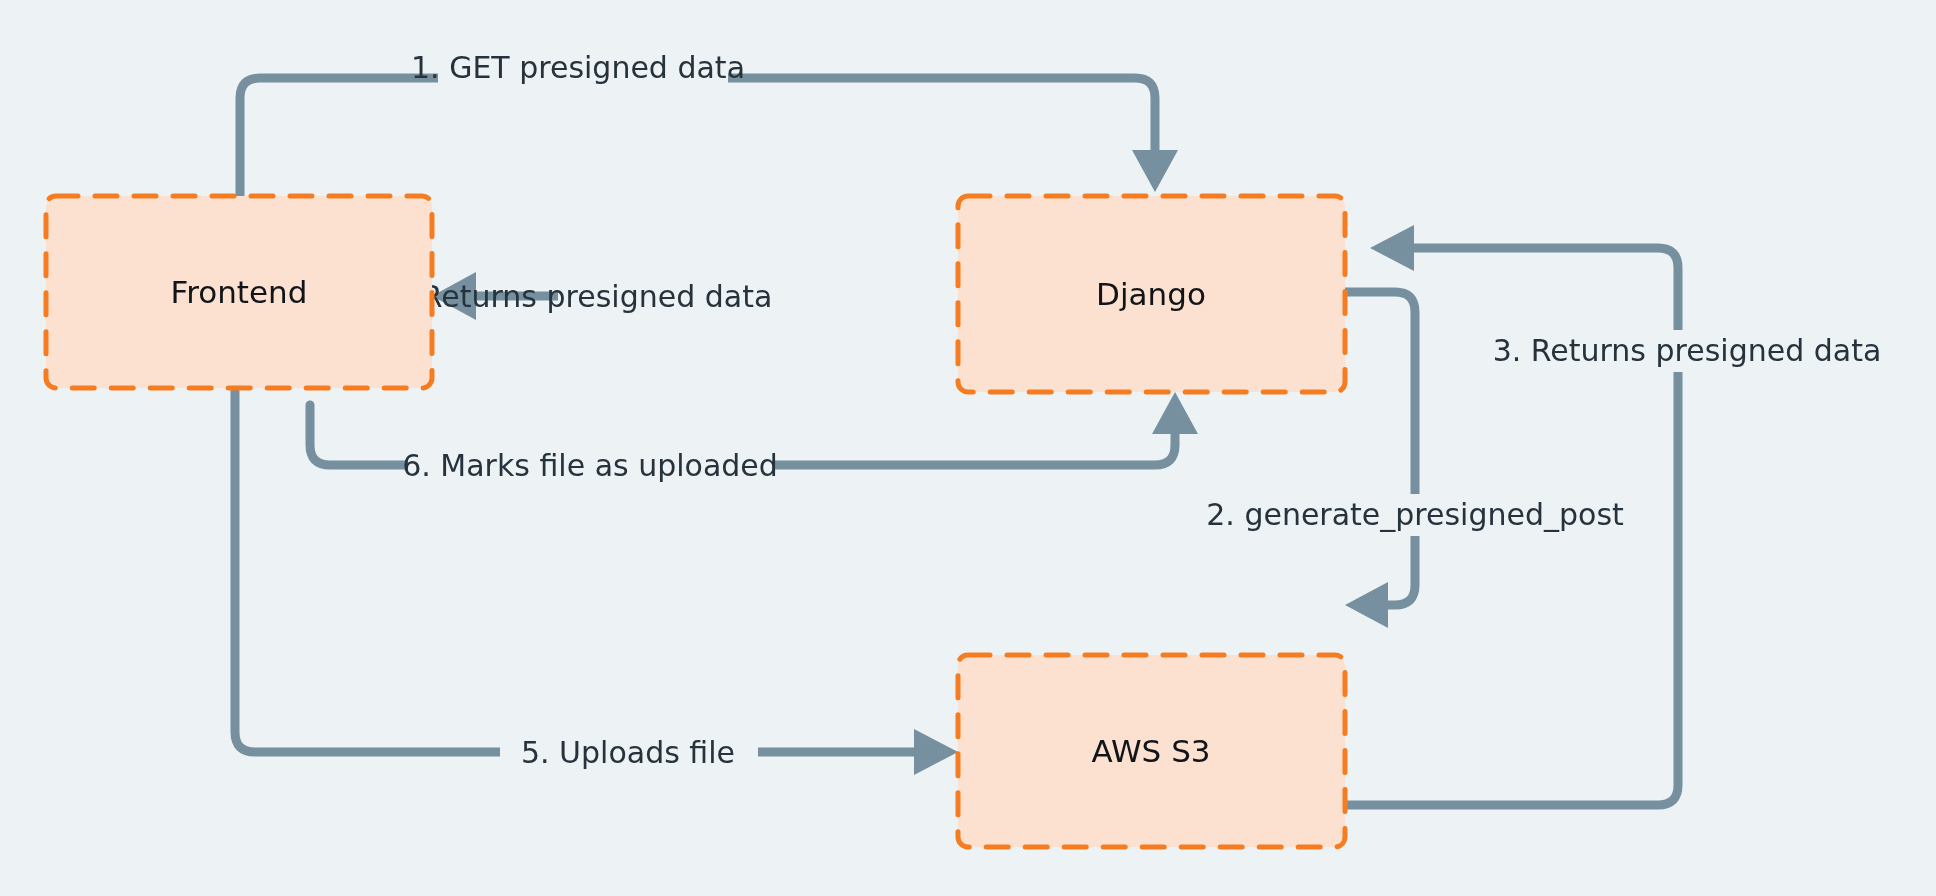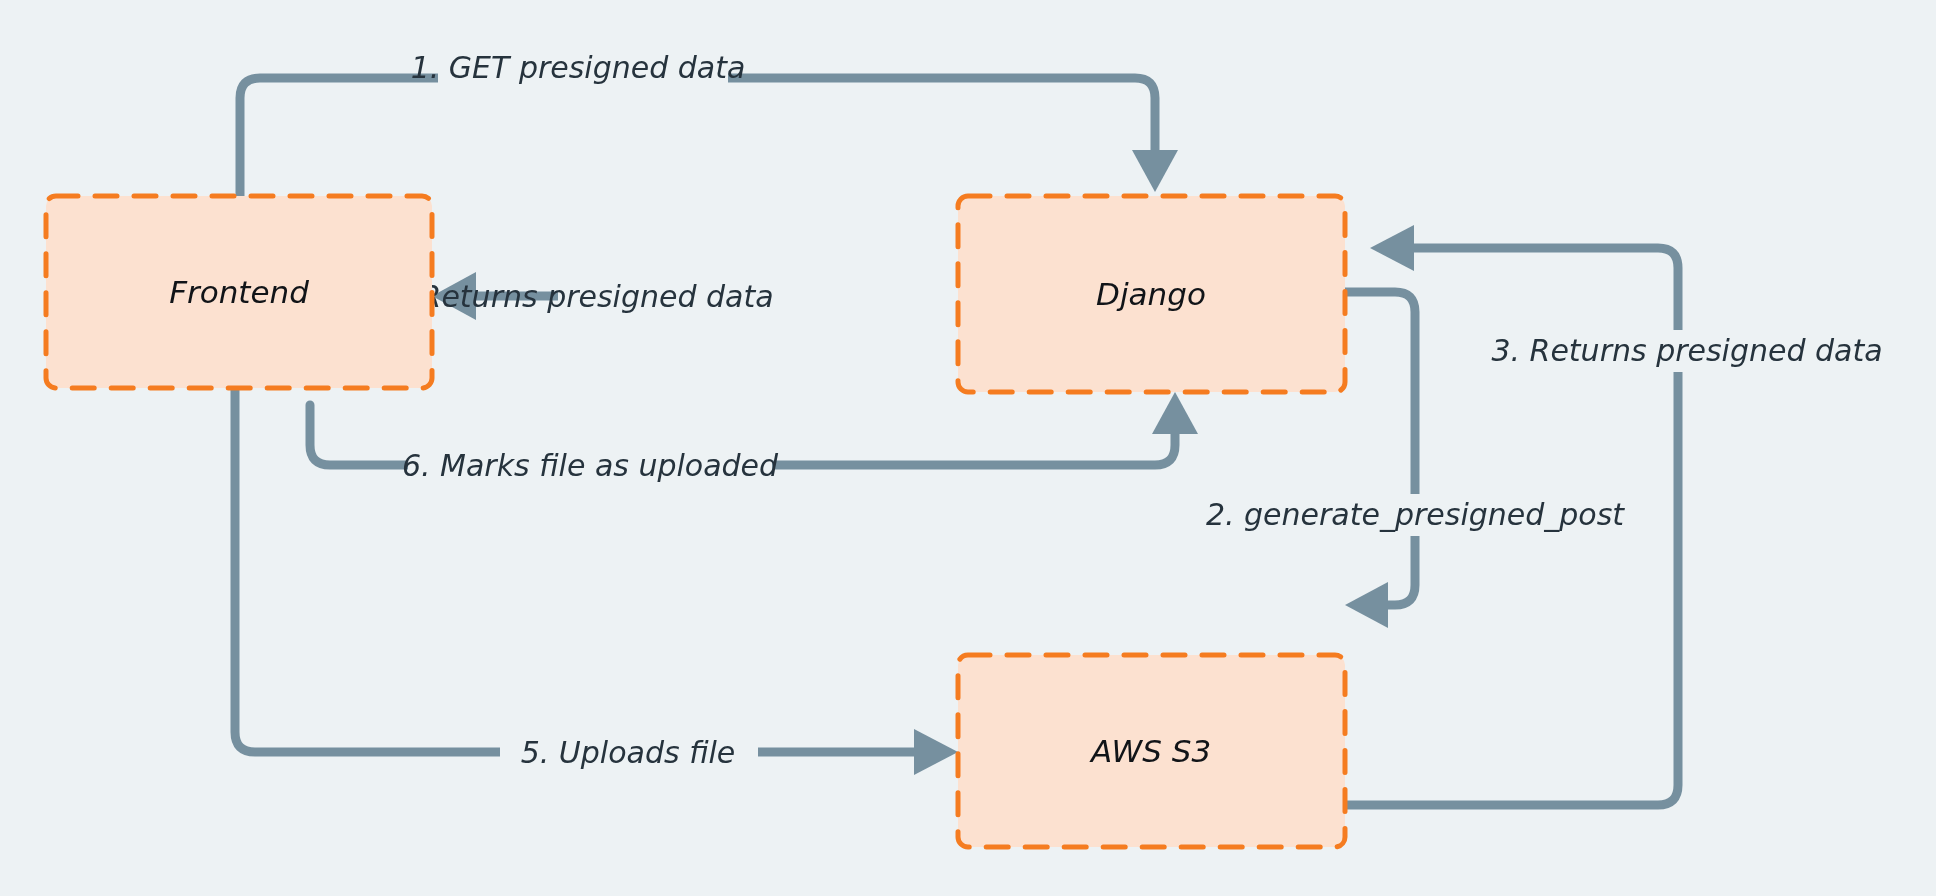--- a/index.html
+++ b/index.html
@@ -11,21 +11,20 @@
     height: 896px;
     background: #edf2f4;
     font-family: "DejaVu Sans", sans-serif;
     overflow: hidden;
   }
   #diagram-root {
     position: relative;
     width: 1936px;
     height: 704px;
     background: #edf2f4;
-    font-style: italic;
   }
   svg.canvas {
     position: absolute;
     inset: 0;
     width: 1936px;
     height: 896px;
     display: block;
   }
   .node-rect {
     fill: #fce1d0;

